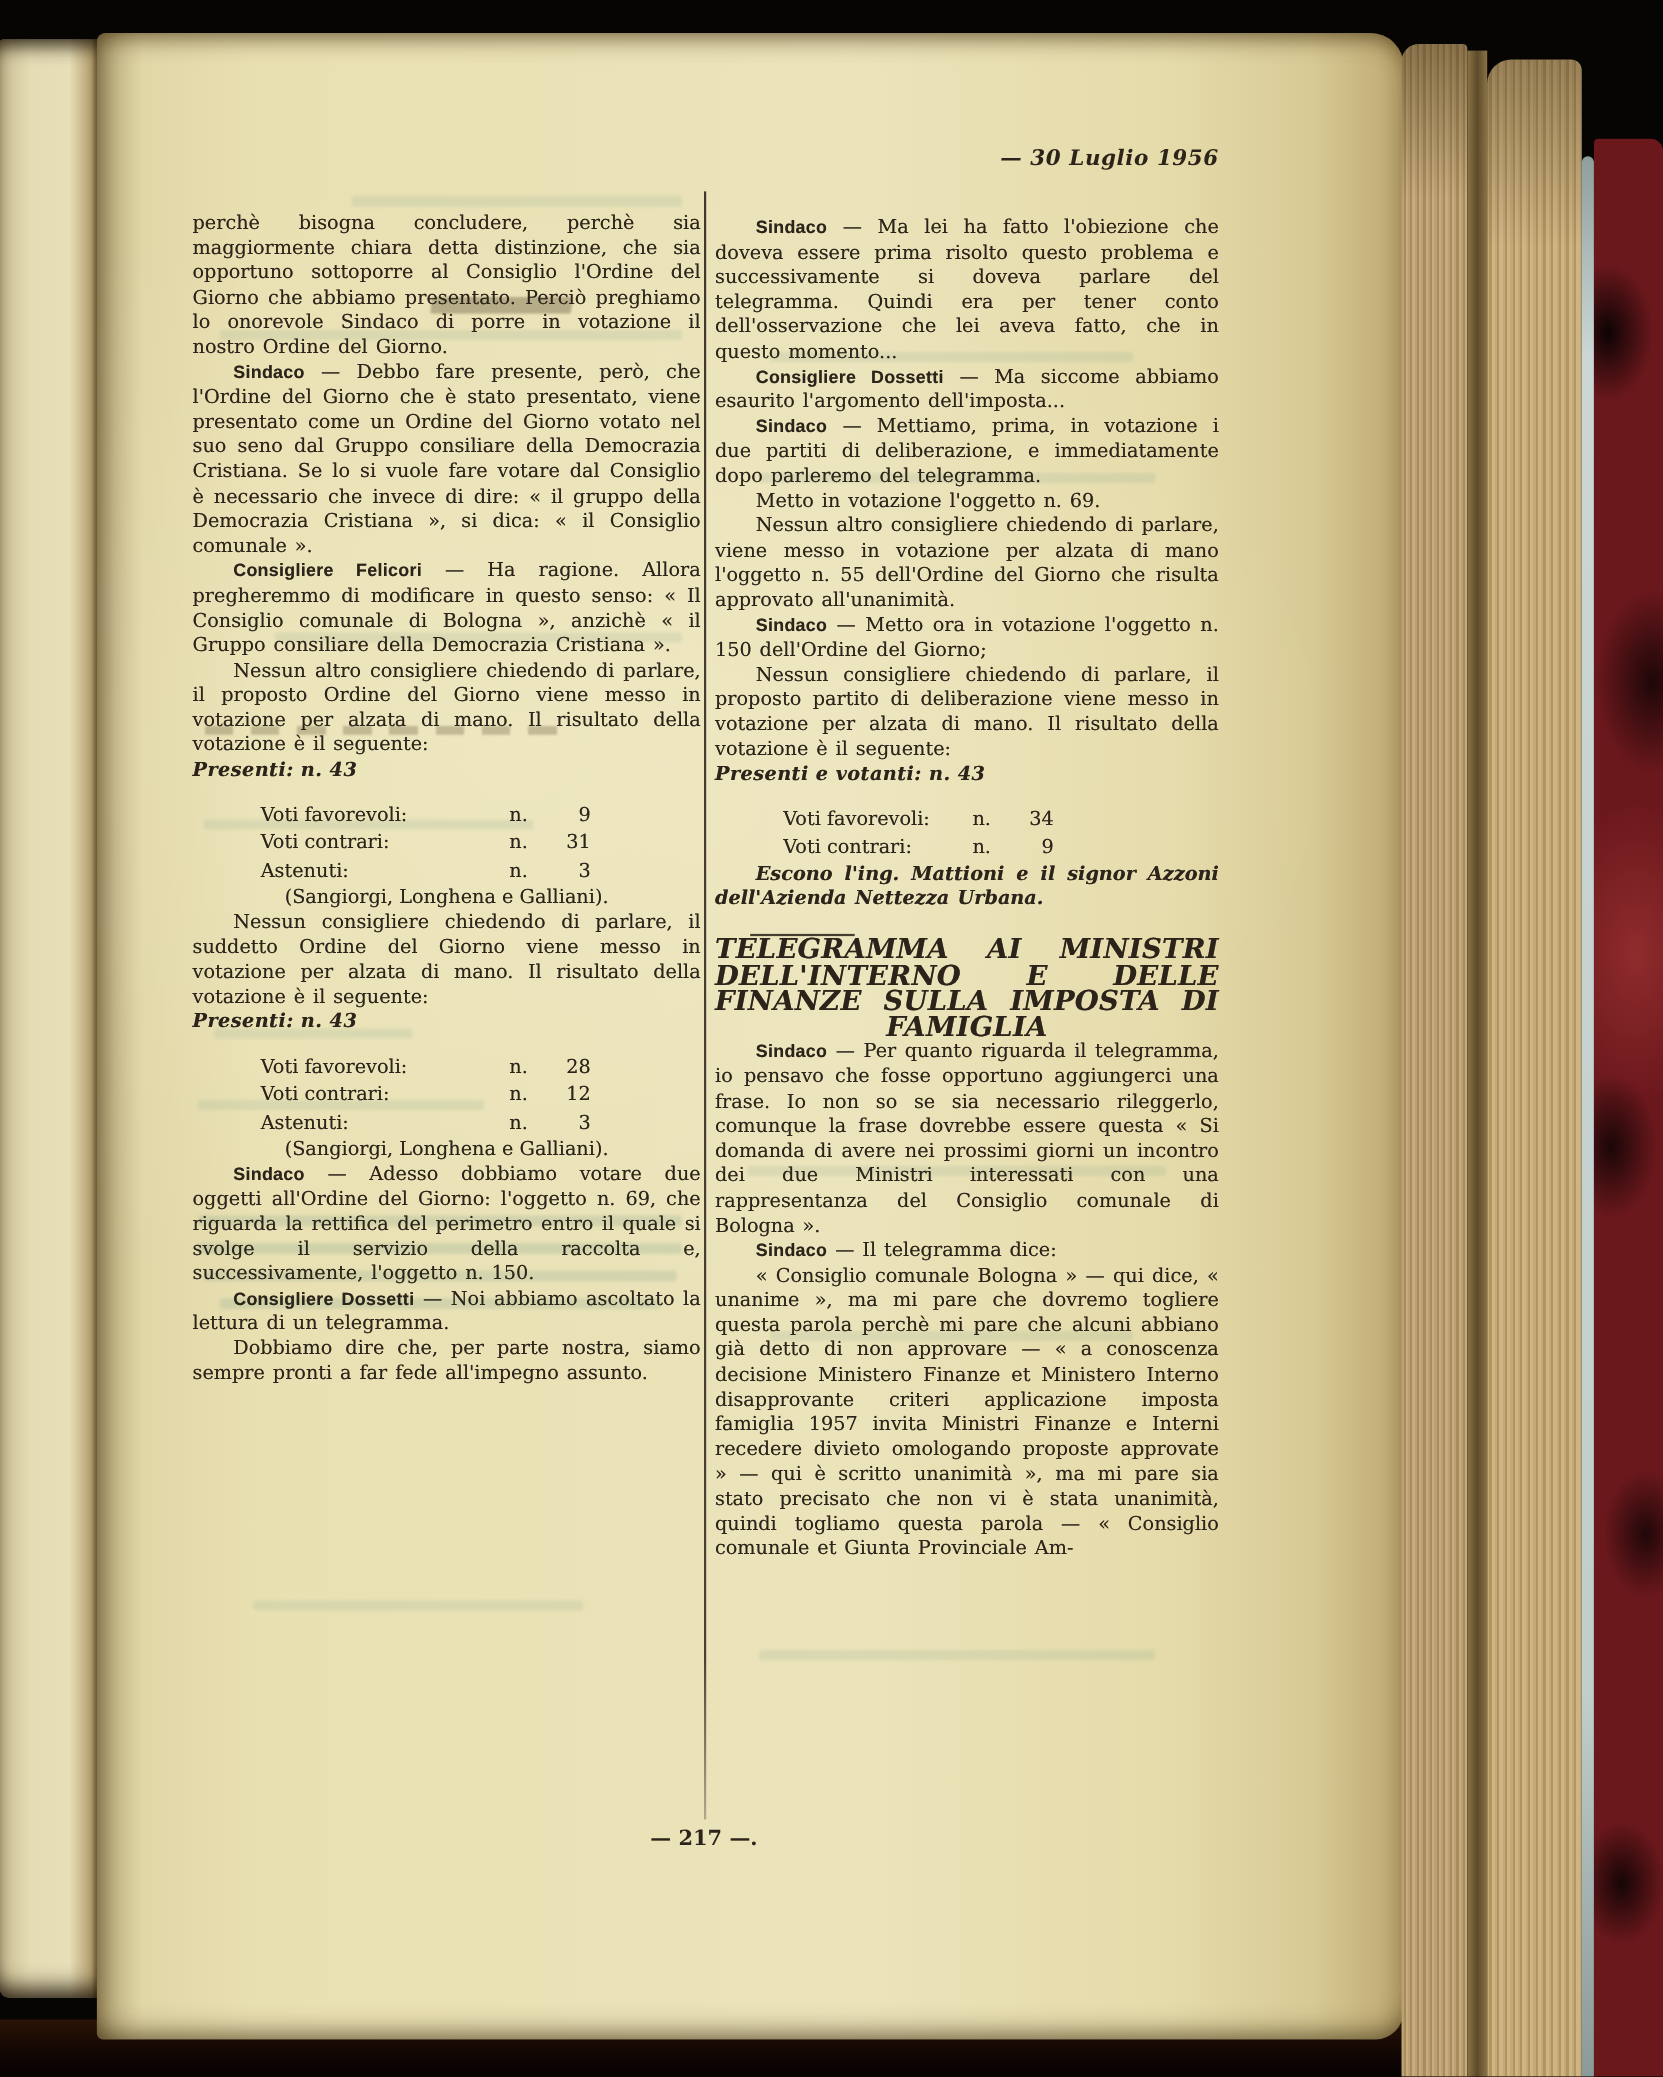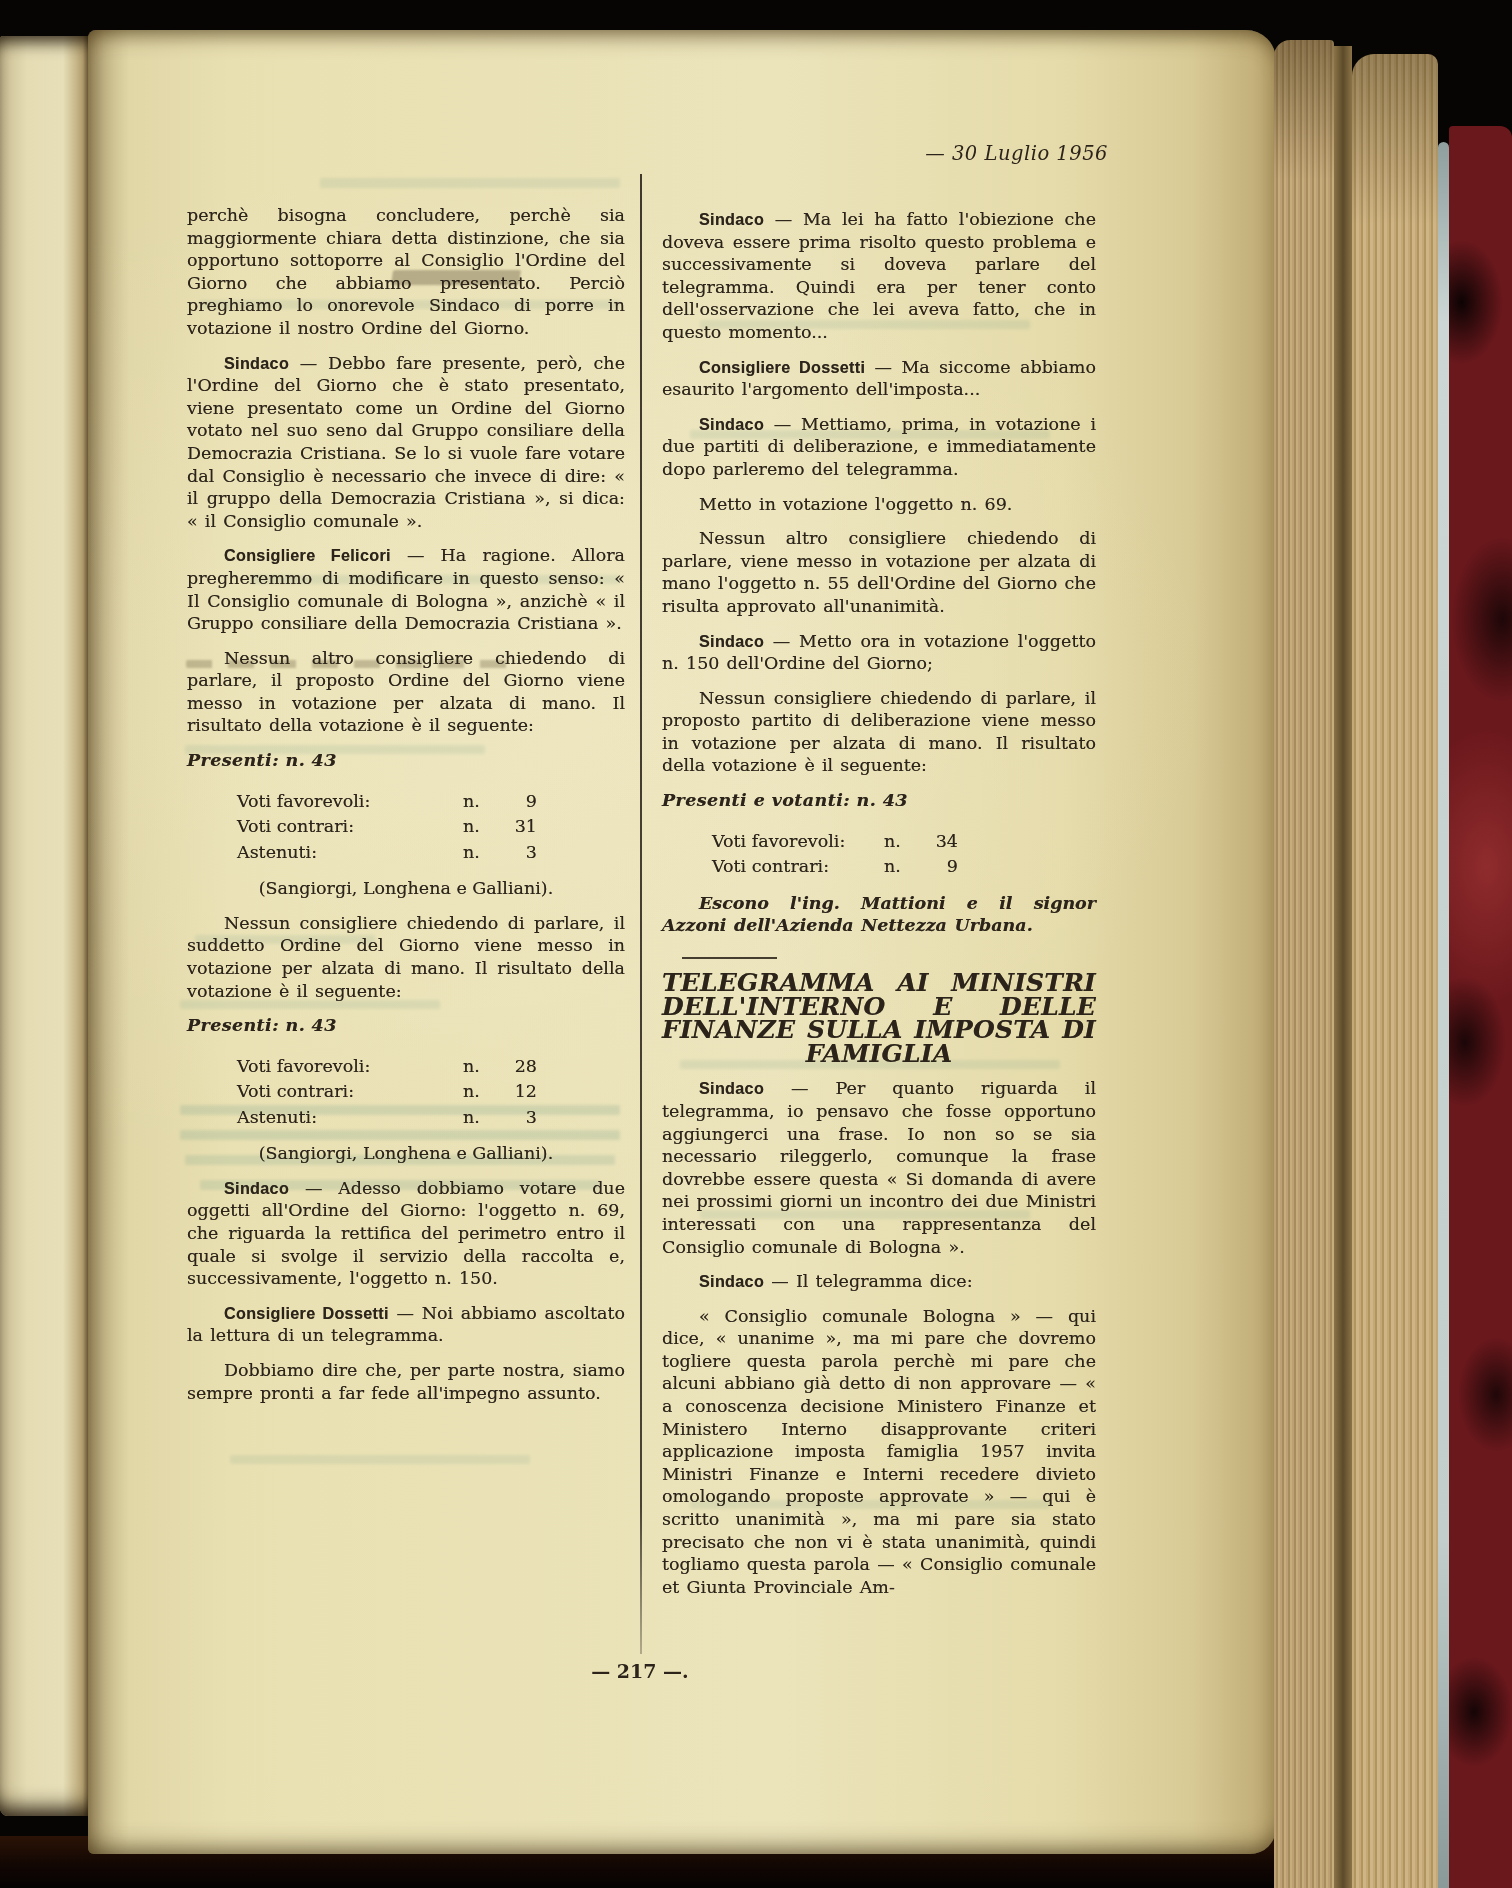--- a/index.html
+++ b/index.html
@@ -52,41 +52,41 @@
   .smudge{position:absolute;z-index:4;filter:blur(1px);border-radius:2px;}
   #smudge-stamp{left:392px;top:270px;width:128px;height:15px;background:rgba(72,60,35,.33);transform:skewX(-8deg);}
   #smudge-line{left:186px;top:660px;width:330px;height:8px;opacity:.5;
         background:repeating-linear-gradient(90deg,rgba(80,68,40,.55) 0 26px,transparent 26px 42px);}
 
   
   .col{position:absolute;z-index:5;color:#2c241a;font-size:17.5px;line-height:22.6px;
        text-shadow:0 0 .4px rgba(44,36,26,.55);}
   #col-left{left:175px;top:192px;width:462px;}
   #col-right{left:650px;top:196px;width:458px;}
-  .col p{margin:12px;}
+  .col p{margin:0;}
   .para{text-align:justify;text-indent:37px;margin-top:23px;word-spacing:1.6px;}
   .first{text-indent:0;margin-top:0;}
   .mt0{margin-top:0;}
   .cont{margin-top:0;}
   .speaker{font-family:"Liberation Sans","DejaVu Sans",sans-serif;font-weight:700;
            font-size:16.2px;letter-spacing:.3px;}
   .center-vote{text-align:left;font-style:italic;font-weight:700;margin-top:26px;letter-spacing:.4px;}
   .votes{margin-top:17px;}
   .vrow{display:flex;align-items:baseline;padding-left:62px;line-height:25.5px;}
   .votes-left .vrow{padding-right:100px;}
   .votes-right .vrow{padding-right:150px;}
   .vval{margin-left:auto;display:flex;width:74px;}
   .vnum{flex:1;text-align:right;}
   .vnote{margin-top:4px;text-align:center;}
   .stage{font-style:italic;font-weight:700;text-align:justify;text-indent:37px;margin-top:24px;word-spacing:1.5px;}
   .rule{width:95px;height:2.5px;background:#453d30;margin:20px 0 0 32px;}
   .heading{font-style:italic;font-weight:700;font-size:25px;line-height:23.5px;
            text-align:justify;text-align-last:center;margin-top:28px;word-spacing:1px;letter-spacing:.2px;}
-  #date-header{position:absolute;z-index:5;left:650px;top:142px;width:458px;text-align:right;
-           font-style:italic;font-weight:400;font-size:19.5px;color:#2c241a;letter-spacing:.5px;}
+  #date-header{position:absolute;z-index:5;left:650px;top:132px;width:458px;text-align:right;
+           font-style:italic;font-weight:700;font-size:19.5px;color:#2c241a;letter-spacing:.5px;}
   #divider{position:absolute;z-index:5;left:640px;top:174px;width:2px;height:1480px;
            background:linear-gradient(180deg,rgba(45,38,28,.9),rgba(45,38,28,.85) 90%,rgba(45,38,28,.3));}
   #page-number{position:absolute;z-index:5;left:470px;top:1660px;width:340px;text-align:center;
            font-weight:700;font-size:19px;color:#2c241a;}
 </style>
 </head>
 <body>
 
 <div id="screen">
 

